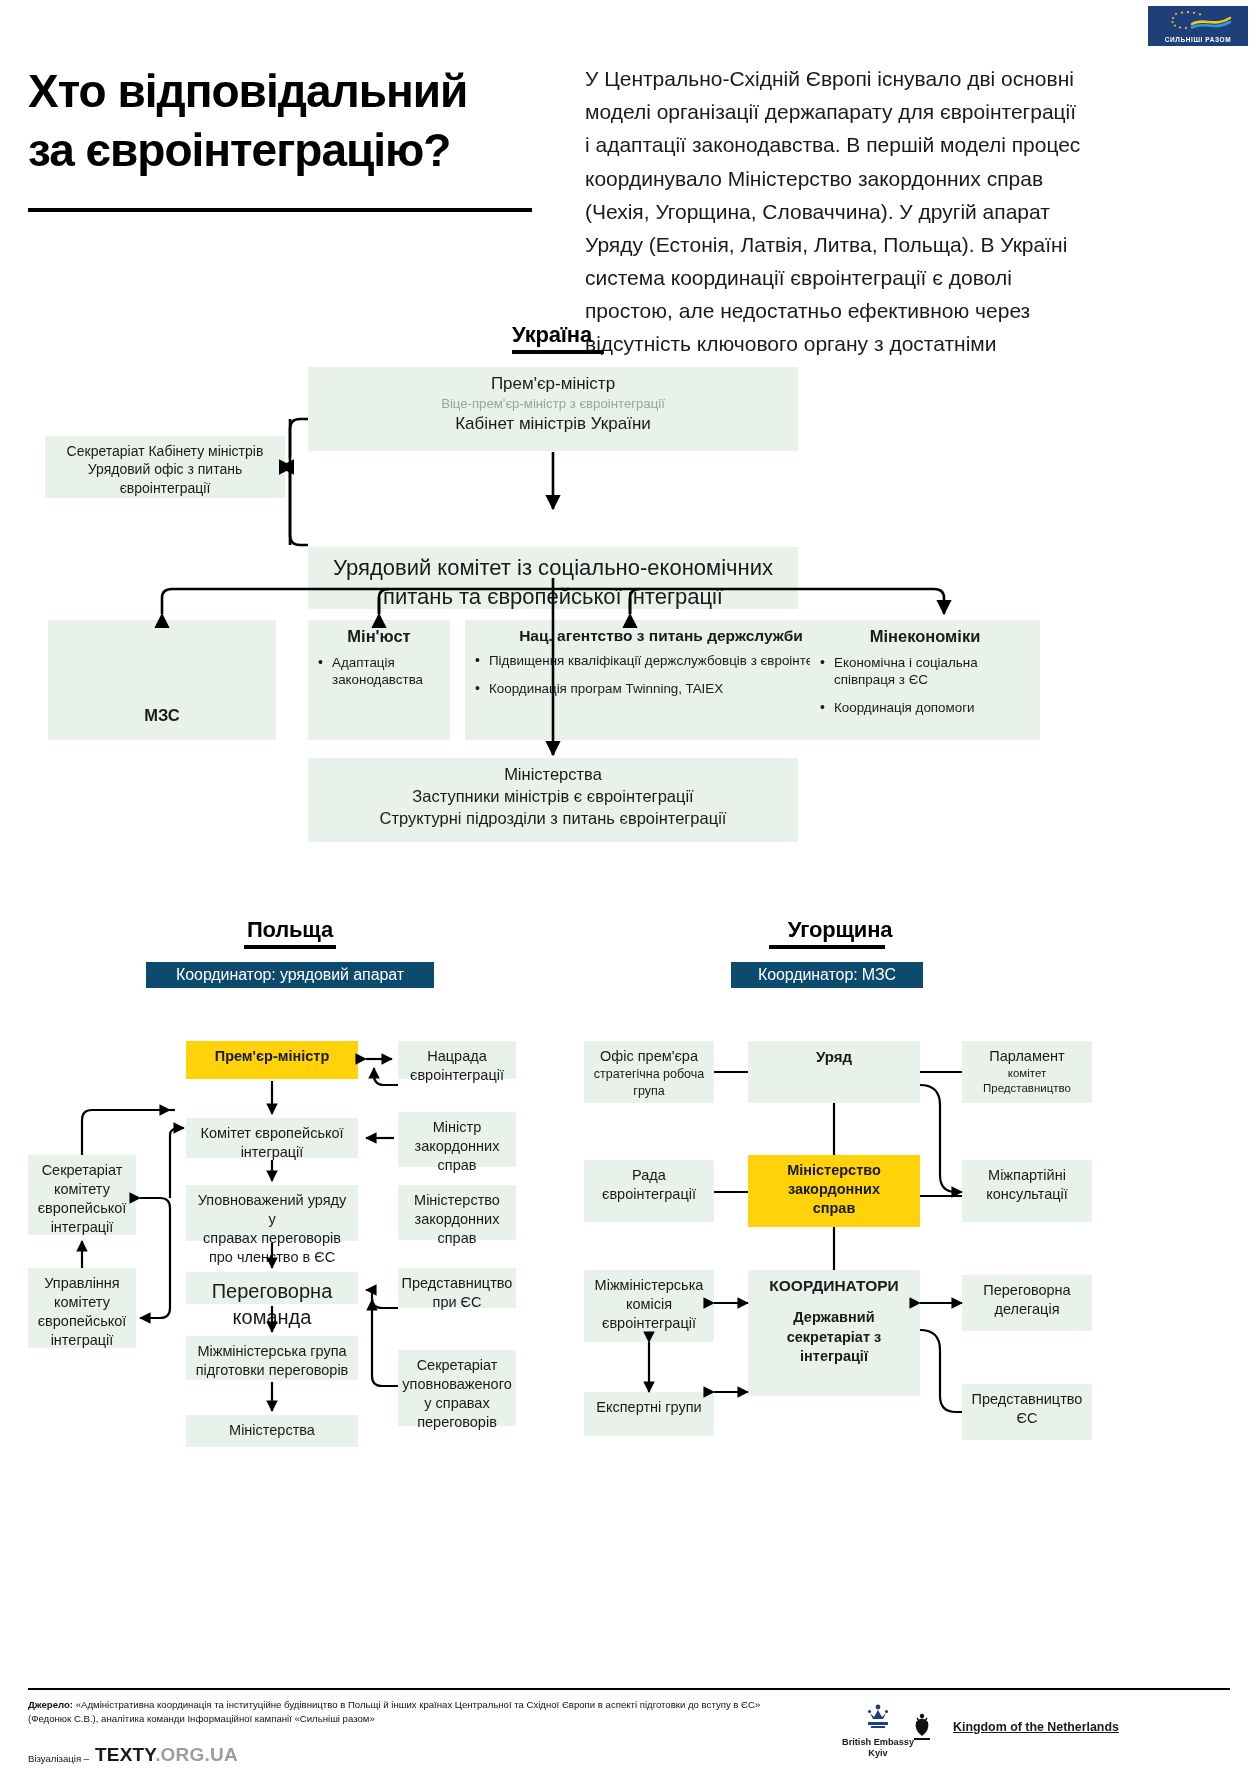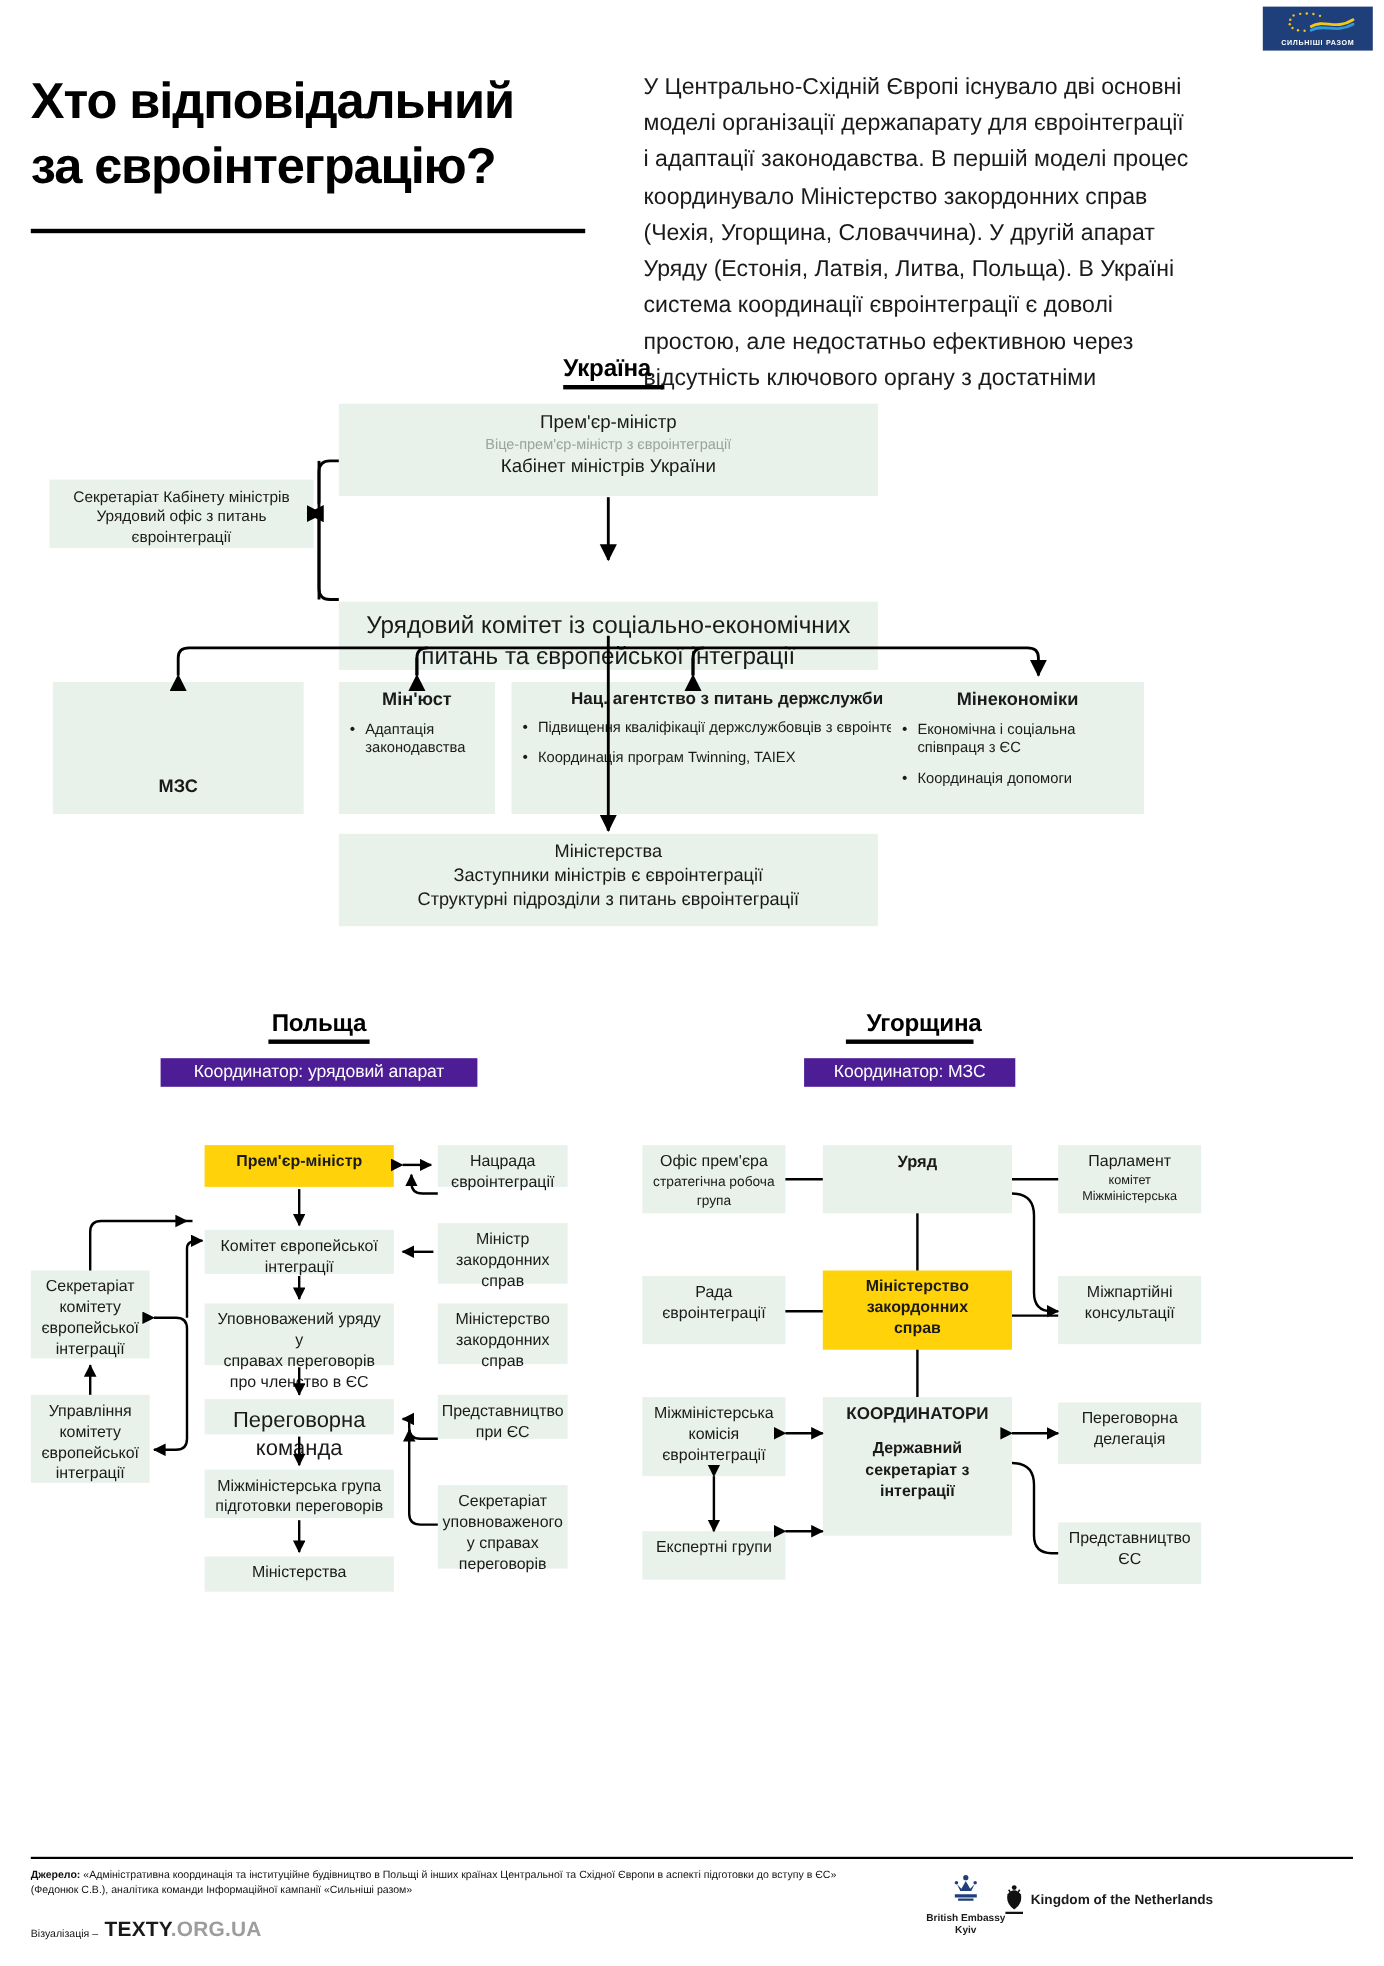--- a/index.html
+++ b/index.html
@@ -54,21 +54,21 @@
   }
   .muted { color: #9aa3a0; font-size: 13.2px; }
 
   .sect-title {
     position: absolute; font-size: 22px; font-weight: bold; color: #000;
     text-align: center; letter-spacing: -.2px;
   }
   .sect-rule { position: absolute; height: 4px; background: #000; }
 
   .coord-band {
-    position: absolute; background: #4c1d95; color: #fff;
+    position: absolute; background: #0c4a6e; color: #fff;
     font-size: 16px; display: flex; align-items: center;
     justify-content: center; letter-spacing: -.1px;
   }
 
   
   ul.blist { list-style: none; width: 100%; }
   ul.blist li {
     position: relative; padding-left: 16px; margin-bottom: 11px;
     font-size: 13.4px; line-height: 1.26; text-align: left;
   }
@@ -243,21 +243,21 @@
   <div class="coord-band" style="left:731px; top:962px; width:192px; height:26px;">Координатор: МЗС</div>
 
   <div class="gbox" style="left:584px; top:1041px; width:130px; height:62px; font-size:14.5px;">
     <div>Офіс прем'єра</div>
     <div style="font-size:12.5px">стратегічна робоча</div>
     <div style="font-size:12.5px">група</div>
   </div>
   <div class="gbox" style="left:748px; top:1041px; width:172px; height:62px; font-size:15px; font-weight:bold;">Уряд</div>
   <div class="gbox" style="left:962px; top:1041px; width:130px; height:62px; font-size:14.5px;">
     <div>Парламент</div>
-    <div style="font-size:11.5px">комітет Міжміністерська</div>
+    <div style="font-size:11.5px">комітет Представництво</div>
   </div>
 
   <div class="gbox" style="left:584px; top:1160px; width:130px; height:62px; font-size:14.5px; white-space:pre-line;">Рада
 євроінтеграції</div>
   <div class="gbox yellow" style="left:748px; top:1155px; width:172px; height:72px; font-size:14.5px;">
     <div>Міністерство</div>
     <div>закордонних</div>
     <div>справ</div>
   </div>
   <div class="gbox" style="left:962px; top:1160px; width:130px; height:62px; font-size:14.5px; white-space:pre-line;">Міжпартійні
@@ -363,21 +363,21 @@
         <circle cx="17" cy="7" r="2.4"></circle>
         <circle cx="8.5" cy="11.5" r="1.6"></circle>
         <circle cx="25.5" cy="11.5" r="1.6"></circle>
         <path d="M10 26 h14 v2 H10z"></path>
       </g>
     </svg>
     <div style="font-weight:bold; font-size:9.2px;">British Embassy</div>
     <div style="font-weight:bold; font-size:9.2px;">Kyiv</div>
   </div>
 
-  <div class="emb" style="left:908px; top:1712px; width:330px; display:flex; align-items:center; gap:1px; text-align:right;">
+  <div class="emb" style="left:908px; top:1712px; width:330px; display:flex; align-items:center; gap:17px; text-align:right;text-decoration:underline;">
     <svg width="28" height="30" viewBox="0 0 28 30">
       <g fill="#111">
         <path d="M6 26 h16 v2 H6z"></path>
         <path d="M8 10 q6 -7 12 0 q2 8 -6 14 q-8 -6 -6 -14z"></path>
         <circle cx="14" cy="4" r="2.2"></circle>
         <path d="M9 6 l2 3 M19 6 l-2 3" stroke="#111" stroke-width="1.4" fill="none"></path>
       </g>
     </svg>
     <span style="font-weight:bold; font-size:12.4px;">Kingdom of the Netherlands</span>
   </div>

